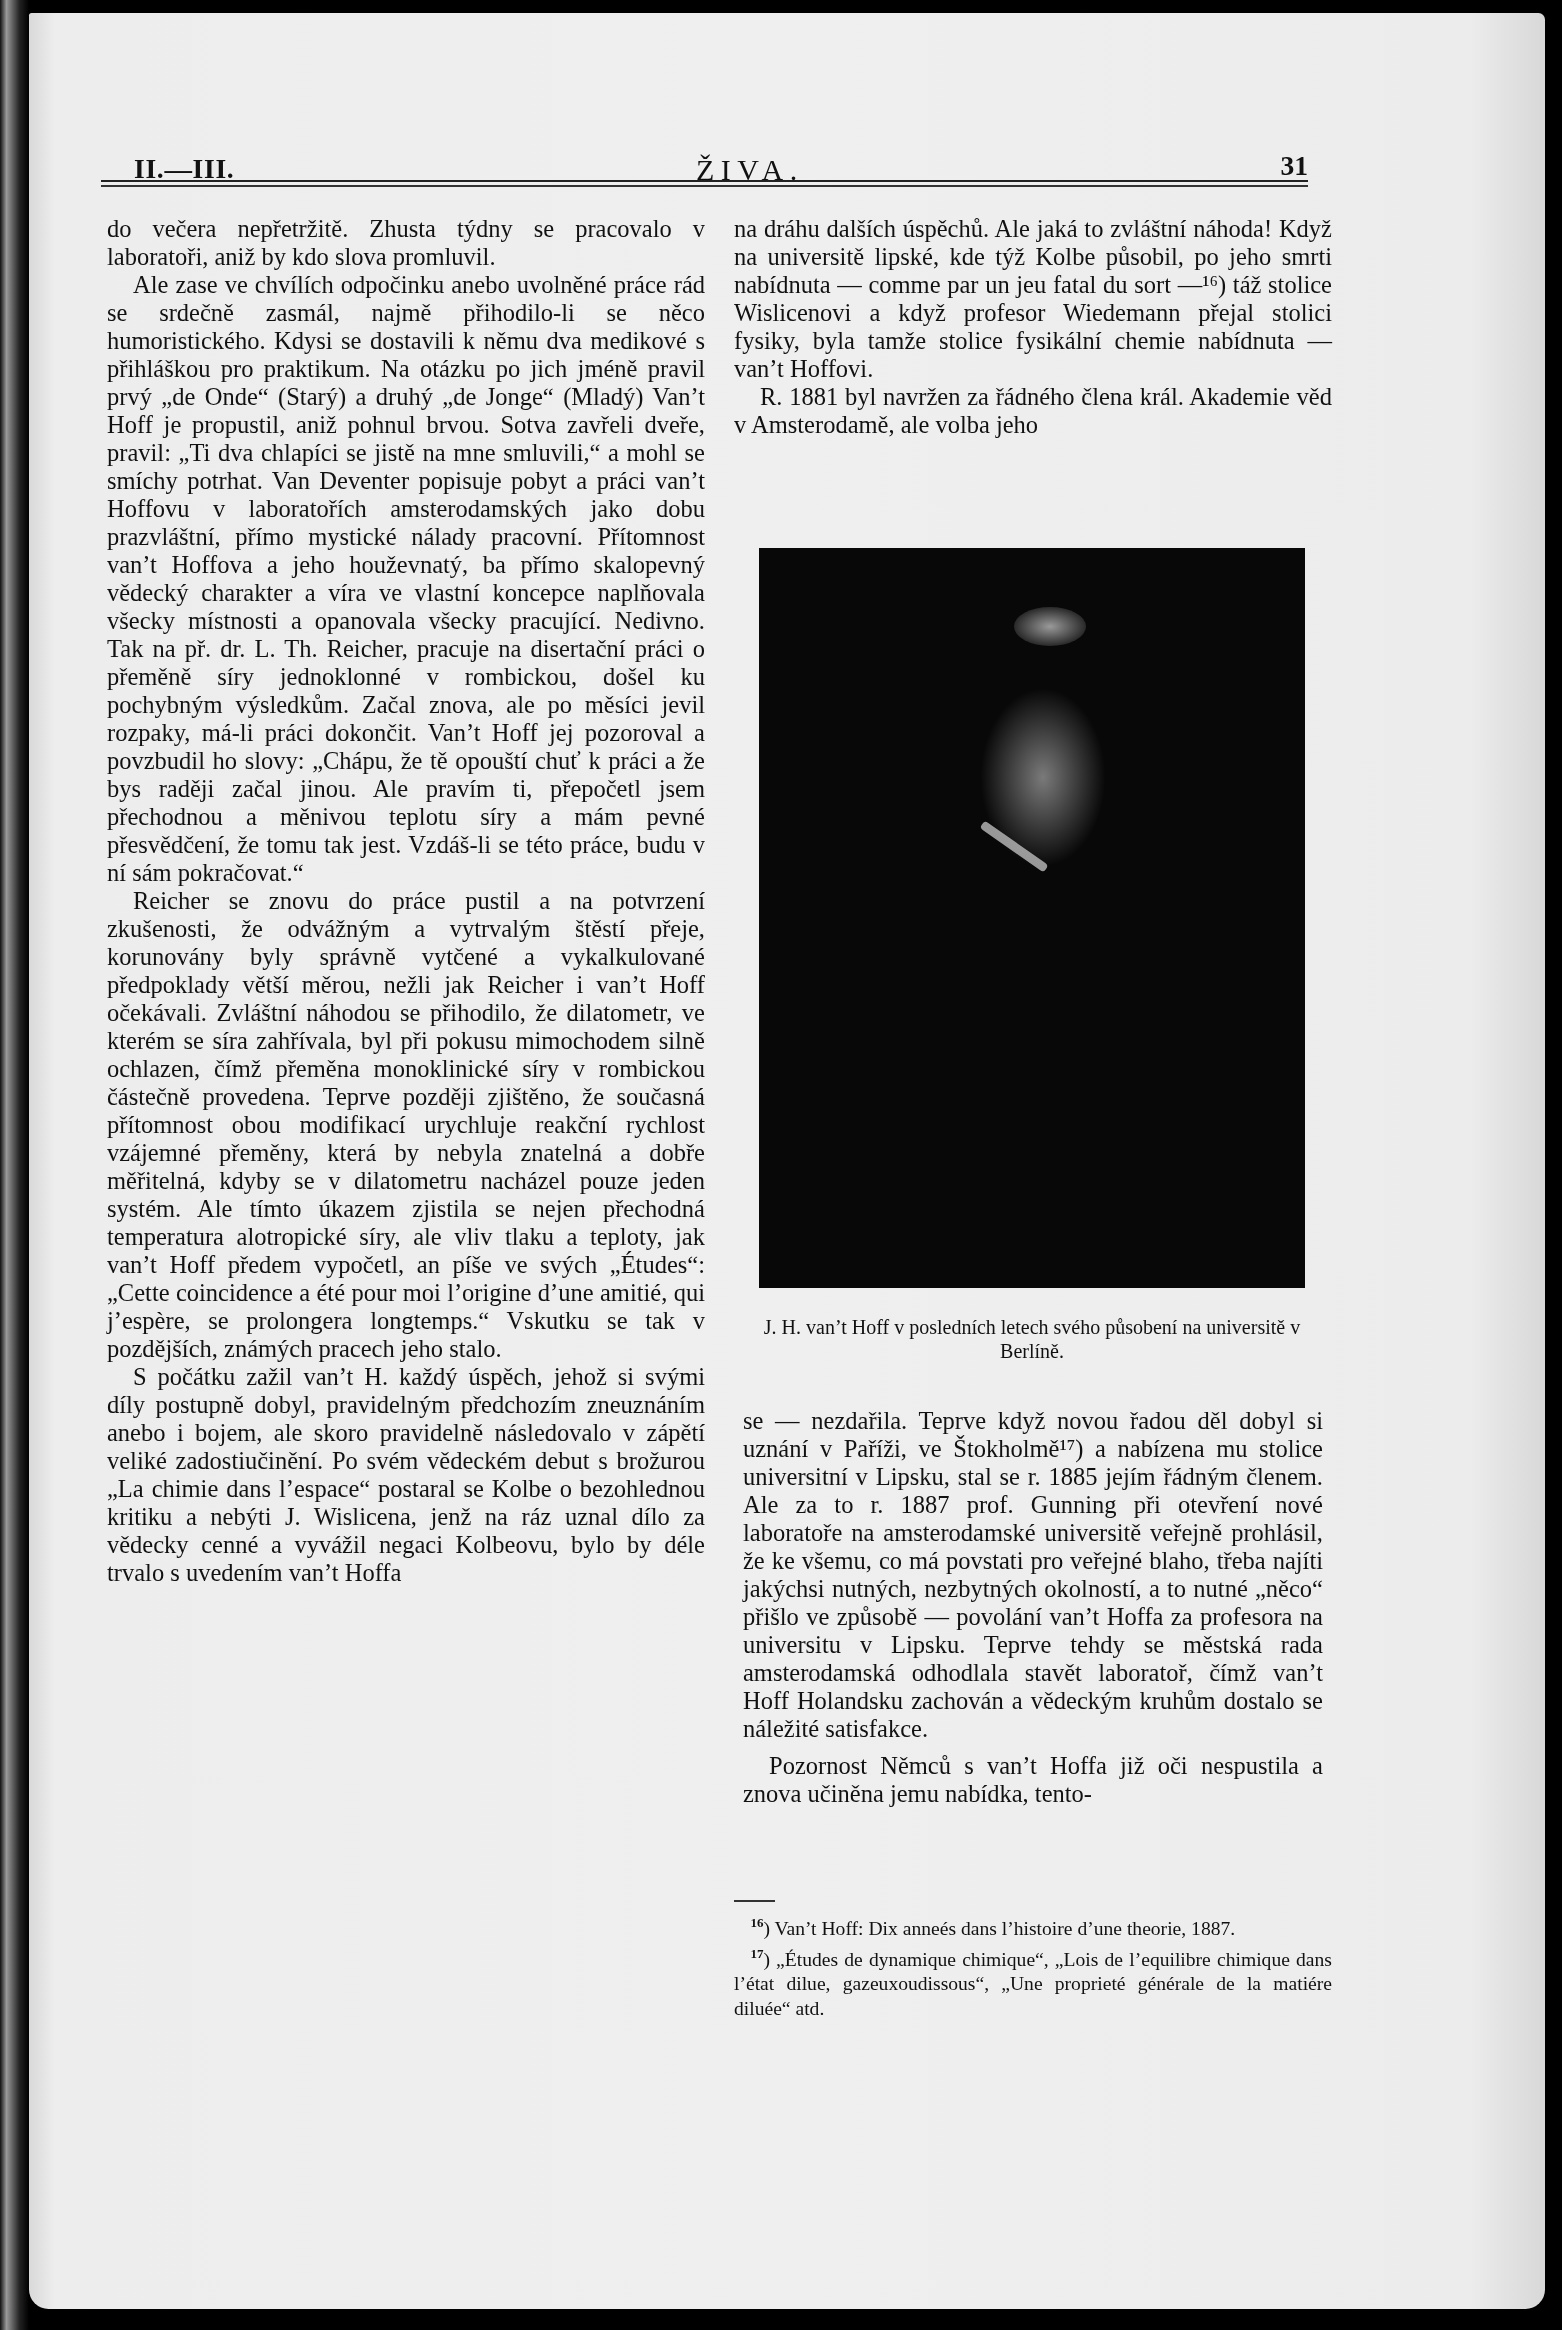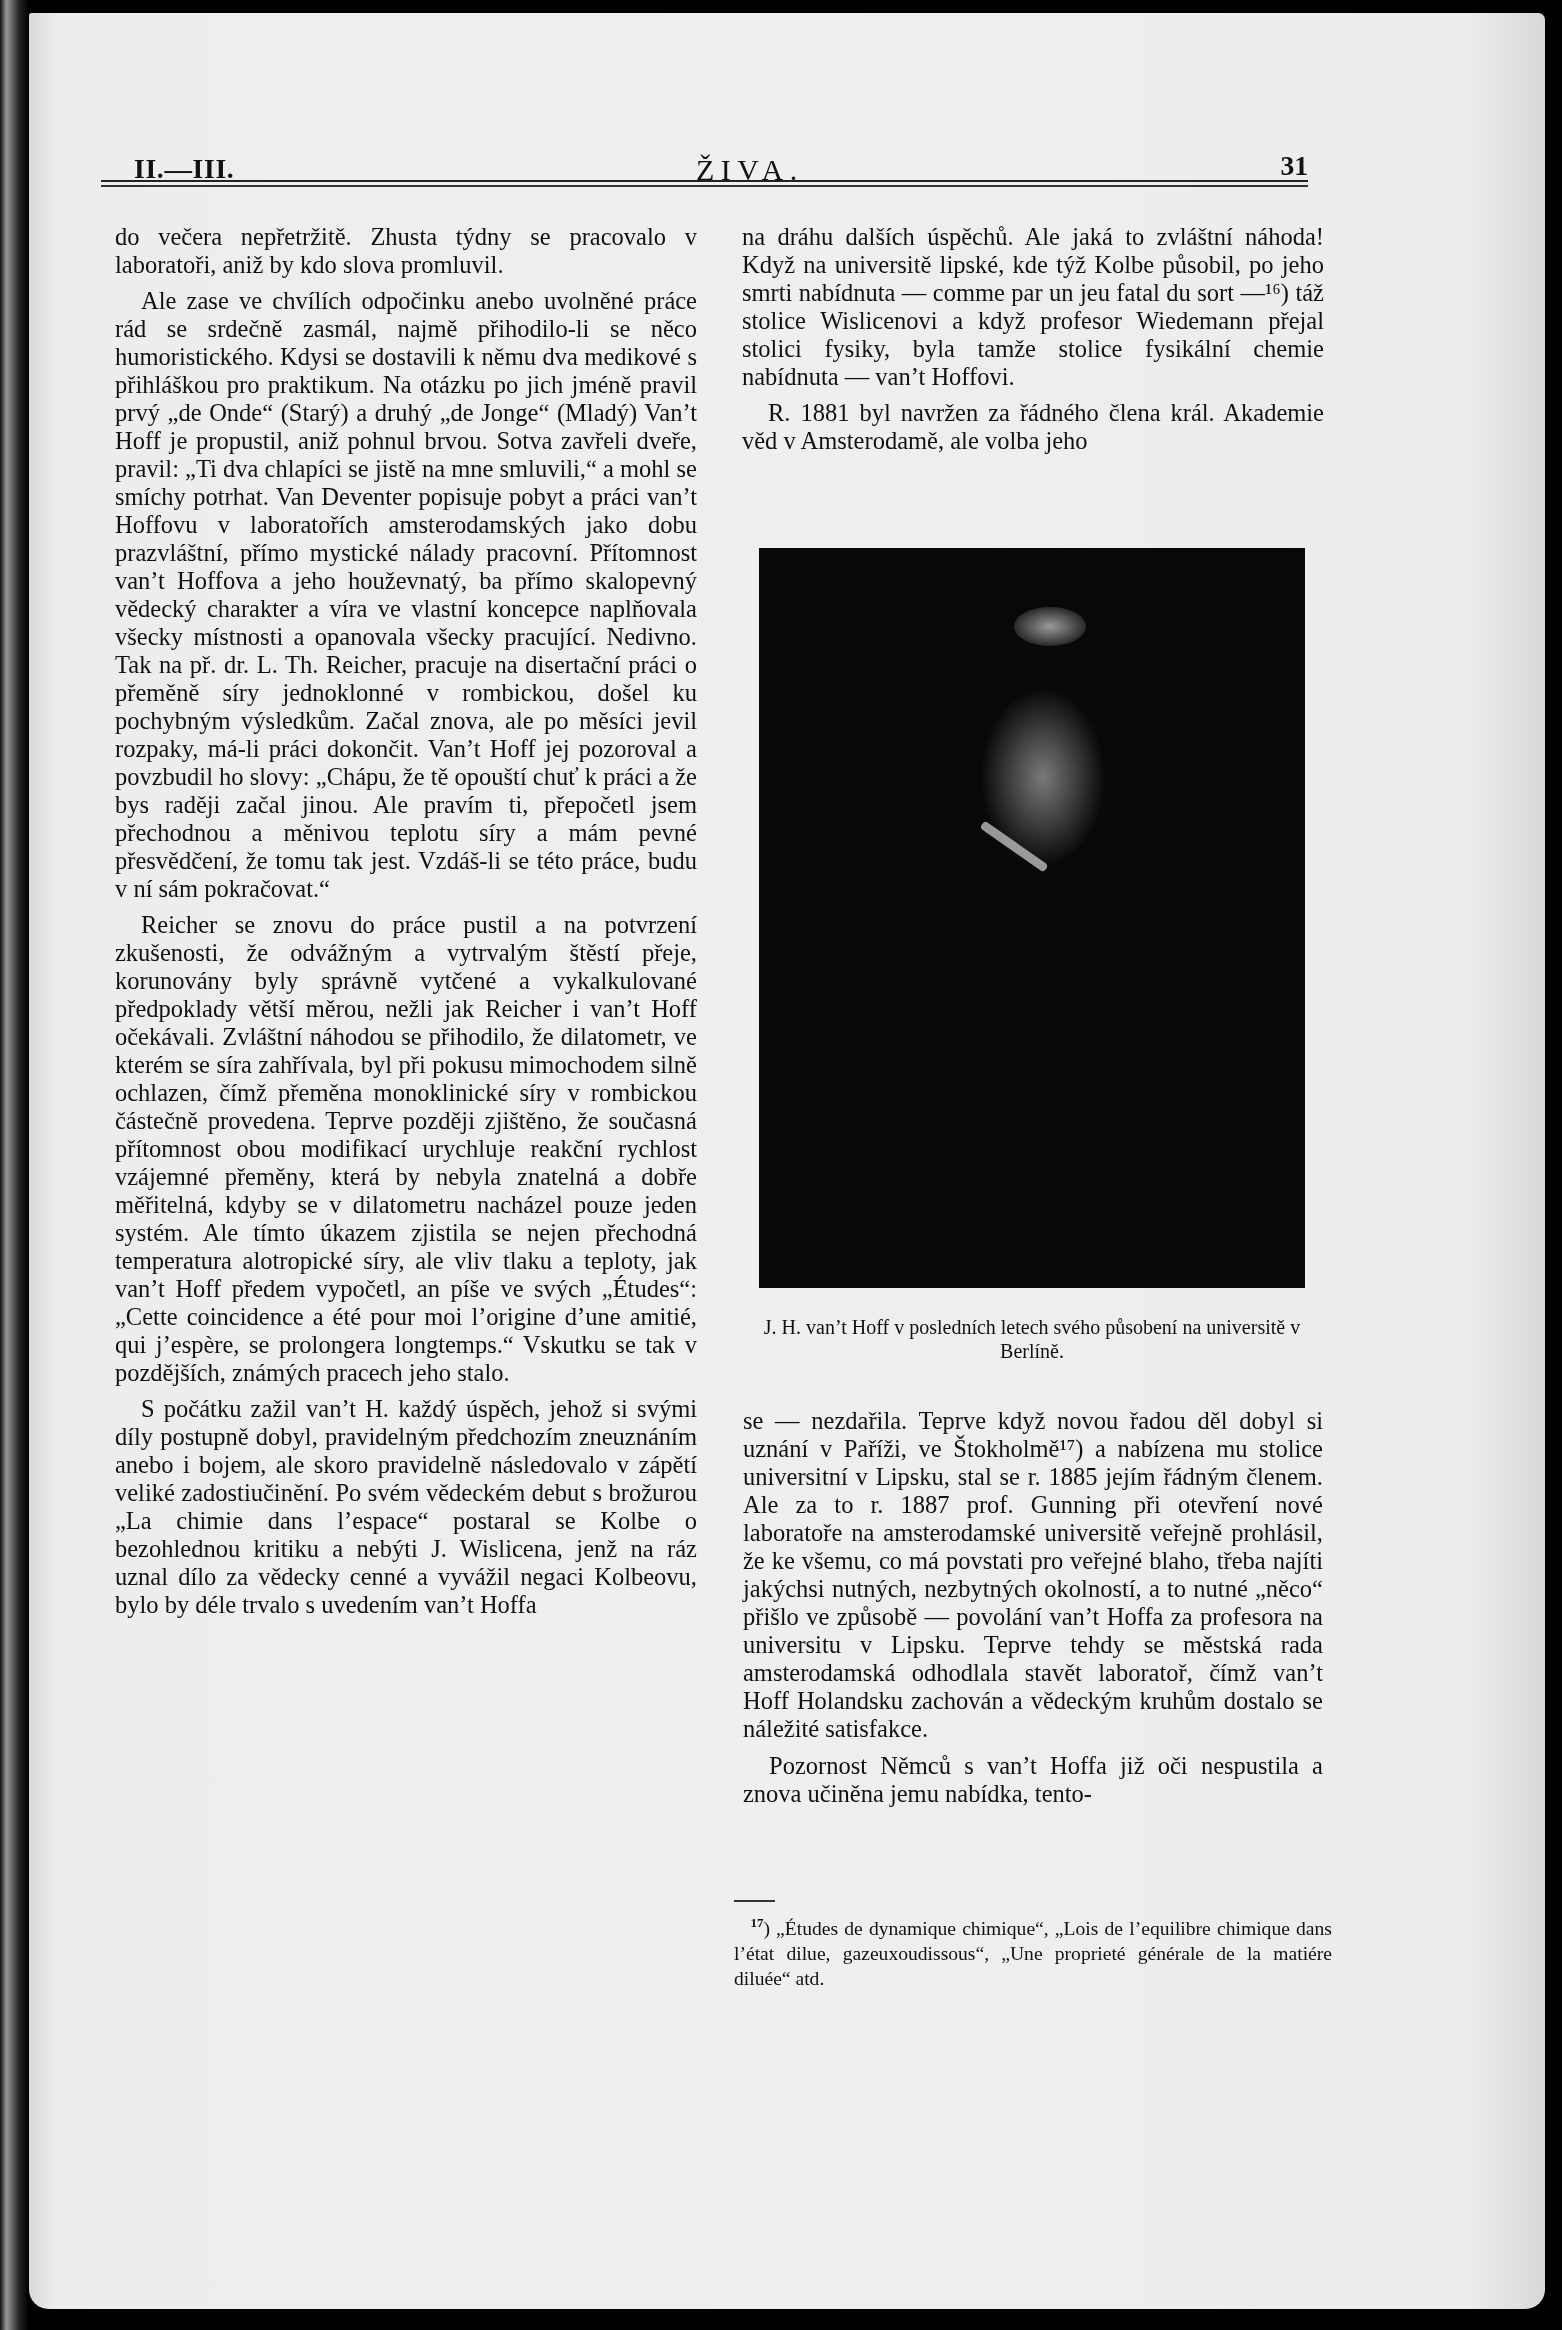--- a/index.html
+++ b/index.html
@@ -32,21 +32,21 @@
     position: absolute; left: 101px; top: 180px; width: 1207px; height: 2.6px;
     border-top: 2.6px solid #222; border-bottom: 2px solid #333;
   }
   .col {
     position: absolute; top: 215px; width: 598px;
     font-size: 24.5px; line-height: 28px;
     text-align: justify;
   }
   .col-left { left: 107px; }
   .col-right { left: 734px; }
-  .col p { margin: 8px; }
+  .col p { margin: 0; }
   .col p.indent { text-indent: 26px; }
   .col p + p { margin-top: 0; }
   .photo {
     position: absolute; left: 759px; top: 548px;
     width: 546px; height: 740px;
     background: radial-gradient(ellipse 78px 111px at 52% 31%, #7a7a7a 0%, #3a3a3a 45%, #080808 80%), #050505;
   }
   .photo-hair {
     position: absolute; left: 255px; top: 59px; width: 72px; height: 39px;
     background: radial-gradient(ellipse at center, #9a9a9a 0%, #2a2a2a 70%, transparent 100%);
@@ -111,15 +111,16 @@
 </div>
 <div class="caption">J. H. van’t Hoff v posledních letech svého působení na universitě v Berlíně.</div>
 
 <div class="right-lower">
   <p>se — nezdařila. Teprve když novou řadou děl dobyl si uznání v Paříži, ve Štokholmě¹⁷) a nabízena mu stolice universitní v Lipsku, stal se r. 1885 jejím řádným členem. Ale za to r. 1887 prof. Gunning při otevření nové laboratoře na amsterodamské universitě veřejně prohlásil, že ke všemu, co má povstati pro veřejné blaho, třeba najíti jakýchsi nutných, nezbytných okolností, a to nutné „něco“ přišlo ve způsobě — povolání van’t Hoffa za profesora na universitu v Lipsku. Teprve tehdy se městská rada amsterodamská odhodlala stavět laboratoř, čímž van’t Hoff Holandsku zachován a vědeckým kruhům dostalo se náležité satisfakce.</p>
   <p class="indent gap">Pozornost Němců s van’t Hoffa již oči nespustila a znova učiněna jemu nabídka, tento-</p>
 </div>
 
 <div class="fn-rule"></div>
 <div class="footnotes">
+  <p class="fn"><span class="num">16</span><span>) Van’t Hoff: Dix anneés dans l’histoire d’une theorie, 1887.</span></p>
   <p class="fn"><span class="num">17</span><span>) „Études de dynamique chimique“, „Lois de l’equilibre chimique dans l’état dilue, gazeuxoudissous“, „Une proprieté générale de la matiére diluée“ atd.</span></p>
 </div>
 
 
 </body></html>

